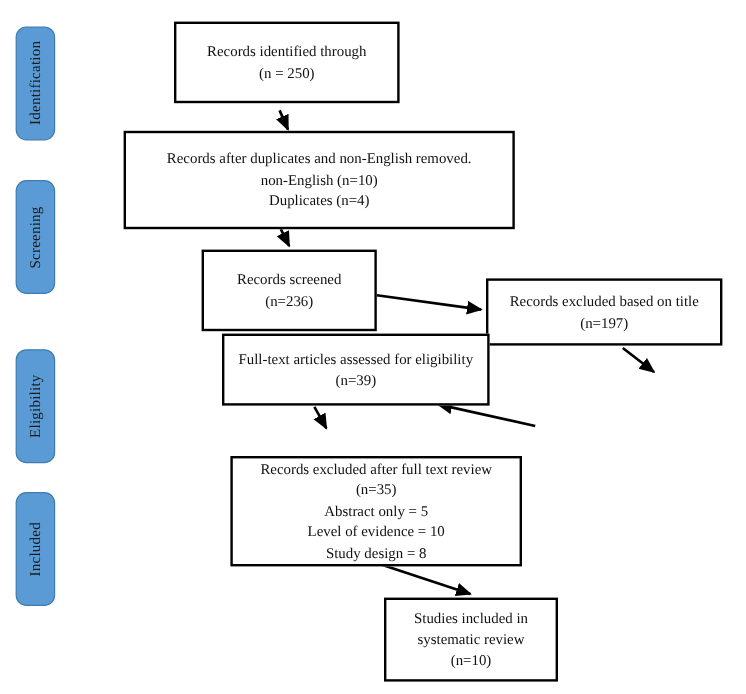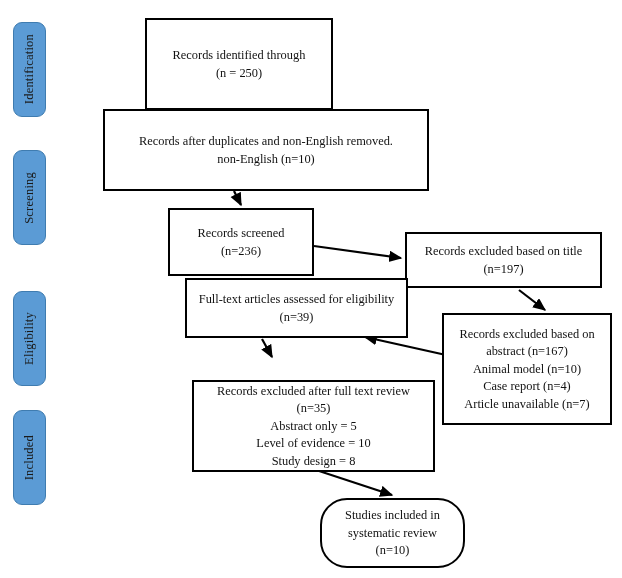--- a/index.html
+++ b/index.html
@@ -106,60 +106,54 @@
   </div>
 
   <div class="stage-tab" style="left:13px; top:291px; width:33px; height:95px;">
     <span class="stage-label">Eligibility</span>
   </div>
 
   <div class="stage-tab" style="left:13px; top:410px; width:33px; height:95px;">
     <span class="stage-label">Included</span>
   </div>
 
-  <div class="flow-box" style="left:145px; top:18px; width:188px; height:92px;">
+  <div class="flow-box" style="left:145px; top:18px; width:188px; height:68px;">
     <span class="line">Records identified through</span>
     <span class="line">(n = 250)</span>
   </div>
 
   <div class="flow-box" style="left:103px; top:109px; width:326px; height:82px;">
     <span class="line">Records after duplicates and non-English removed.</span>
     <span class="line">non-English (n=10)</span>
+    <span class="line">Duplicates (n=4)</span>
   </div>
 
   <div class="flow-box" style="left:168px; top:208px; width:146px; height:68px;">
     <span class="line">Records screened</span>
     <span class="line">(n=236)</span>
   </div>
 
   <div class="flow-box" style="left:405px; top:232px; width:197px; height:56px;">
     <span class="line">Records excluded based on title</span>
     <span class="line">(n=197)</span>
   </div>
 
   <div class="flow-box" style="left:139px; top:278px; width:223px; height:60px;margin-left:46px;">
     <span class="line">Full-text articles assessed for eligibility</span>
     <span class="line">(n=39)</span>
   </div>
 
-  <div class="flow-box" style="left:442px; top:313px; width:170px; height:112px;">
-    <span class="line">Records excluded based on</span>
-    <span class="line">abstract (n=167)</span>
-    <span class="line">Animal model (n=10)</span>
-    <span class="line">Case report (n=4)</span>
-    <span class="line">Article unavailable (n=7)</span>
-  </div>
 
   <div class="flow-box" style="left:160px; top:380px; width:243px; height:92px;margin-left:32px;">
     <span class="line">Records excluded after full text review</span>
     <span class="line">(n=35)</span>
     <span class="line">Abstract only = 5</span>
     <span class="line">Level of evidence = 10</span>
     <span class="line">Study design = 8</span>
   </div>
 
-  <div class="flow-box" style="left:320px; top:498px; width:145px; height:70px;border-radius:27px;">
+  <div class="flow-box" style="left:320px; top:498px; width:145px; height:70px;">
     <span class="line">Studies included in</span>
     <span class="line">systematic review</span>
     <span class="line">(n=10)</span>
   </div>
 
 </div>
 
 </body></html>

